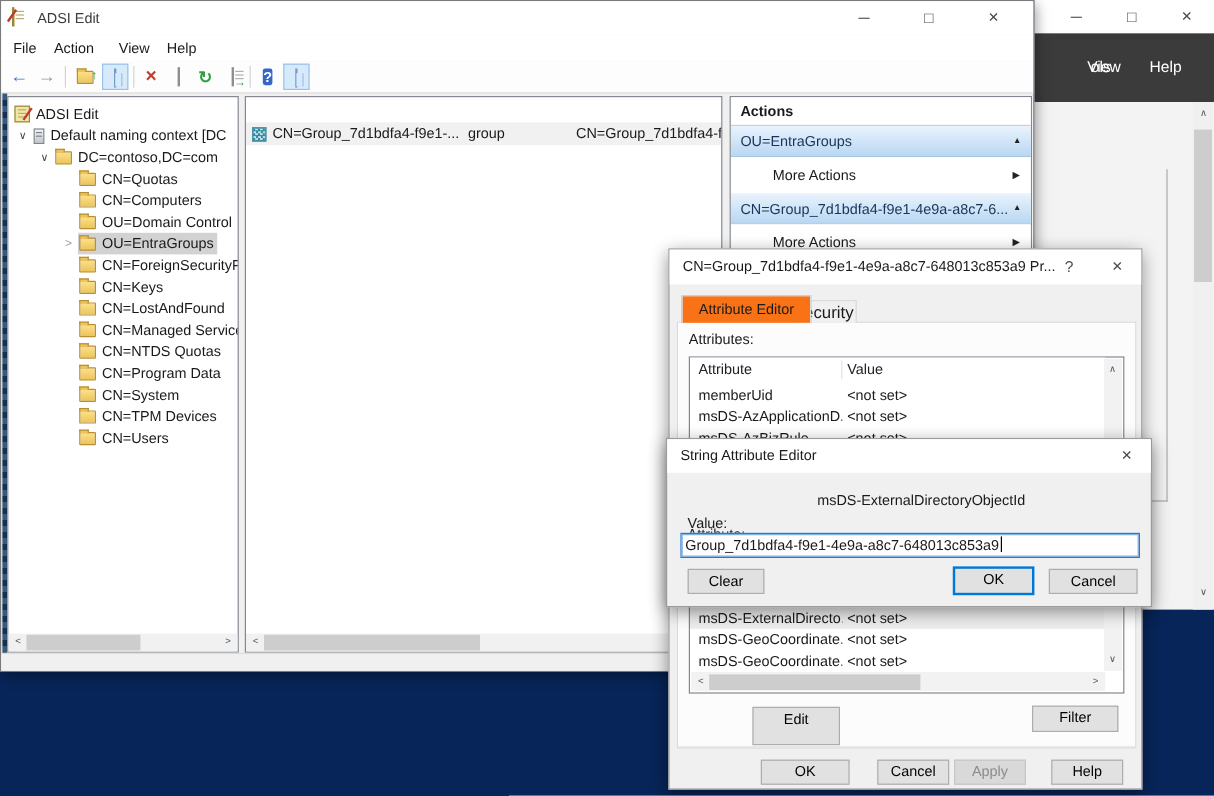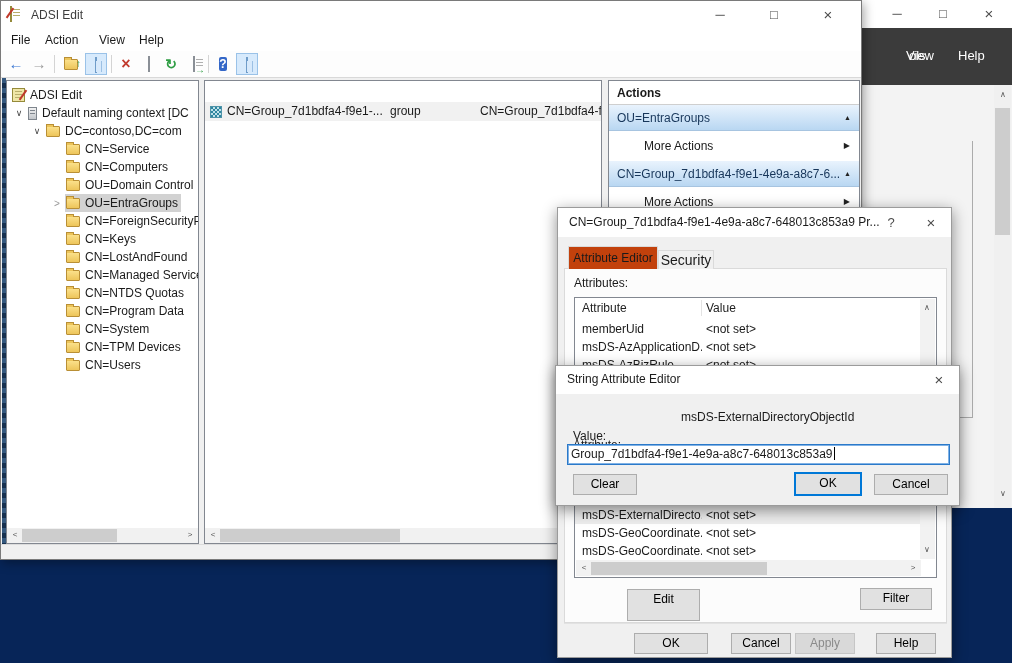--- a/index.html
+++ b/index.html
@@ -101,21 +101,21 @@
   
   .ac-title { position:absolute; left:0; right:0; top:0; height:24px; line-height:24px; font-weight:bold; padding-left:8px; background:#fff; border-bottom:1px solid #cfcfcf; }
   .ac-hdr { position:absolute; left:0; right:0; height:26px; line-height:26px; padding-left:8px; background:linear-gradient(#e9f3fd,#b9d7f2); border-bottom:1px solid #a7c4e0; color:#17365a; white-space:nowrap; overflow:hidden; }
   .ac-hdr .g-col { position:absolute; right:8px; top:0; font-size:7px; color:#222; }
   .ac-item { position:absolute; left:0; right:0; height:30px; line-height:30px; padding-left:35px; background:#fff; }
   .ac-item .g-more { position:absolute; right:9px; top:0; font-size:8px; color:#222; }
 
   
   #props { left:557px; top:207px; width:395px; height:451px; z-index:20; }
   .tab-page { position:absolute; left:6px; top:60px; width:383px; height:355px; background:#fcfcfc; border:1px solid #dadada; }
-  .tab-active { position:absolute; left:10px; top:38px; width:90px; height:23px; background:#c2410c; border:1px solid #dadada; border-bottom:none; text-align:center; line-height:22px; z-index:3; }
+  .tab-active { position:absolute; left:10px; top:38px; width:108px; height:23px; background:#f97316; border:1px solid #dadada; border-bottom:none; text-align:center; line-height:22px; z-index:3; }
   .tab-idle { position:absolute; left:100px; top:42px; width:56px; height:19px; background:#f0f0f0; border:1px solid #dadada; border-bottom:none; text-align:center; line-height:18px; font-size:14px; z-index:2; }
   #attrs-label { position:absolute; left:16px; top:68px; z-index:2; }
   #attr-table { position:absolute; left:16px; top:89px; width:363px; height:281px; background:#fff; border:1px solid #828790; z-index:2; }
   .ahdr { position:absolute; left:0; top:0; width:346px; height:20px; background:#fff; line-height:20px; color:#222; }
   .ahdr .sep { position:absolute; left:126px; top:2px; width:1px; height:16px; background:#e3e3e3; }
   .arow { position:absolute; left:0; width:346px; height:18px; line-height:18px; white-space:nowrap; }
   .arow .a { position:absolute; left:7px; max-width:120px; overflow:hidden; }
   .arow .v { position:absolute; left:131px; }
   .arow.sel { background:#ededed; }
   #attr-vscroll { position:absolute; top:1px; right:1px; width:15px; height:260px; background:#f2f2f2; }
@@ -209,21 +209,21 @@
       <span class="chev open"></span>
       <span class="hl">
           <span class="ic-folder"></span>
           <span class="tlabel">DC=contoso,DC=com</span>
         </span>
     </div>
     <div class="trow lv3" style="top:59px;">
       <span class="chev"></span>
       <span class="hl">
           <span class="ic-folder"></span>
-          <span class="tlabel">CN=Service</span>
+          <span class="tlabel">CN=Quotas</span>
         </span>
     </div>
     <div class="trow lv3" style="top:77px;">
       <span class="chev"></span>
       <span class="hl">
           <span class="ic-folder"></span>
           <span class="tlabel">CN=Computers</span>
         </span>
     </div>
     <div class="trow lv3" style="top:95px;">

